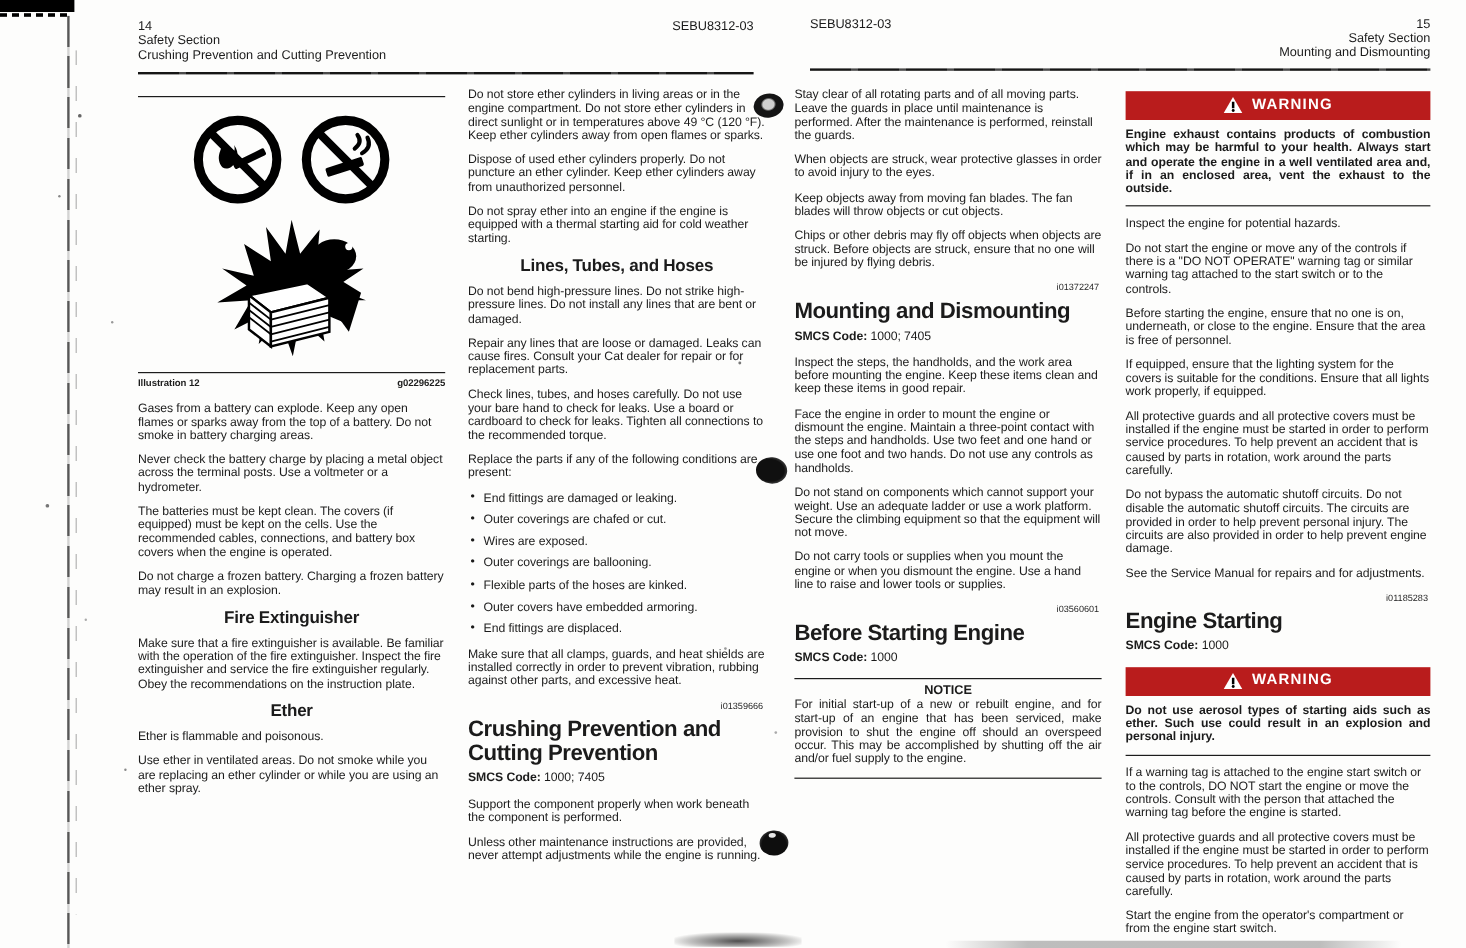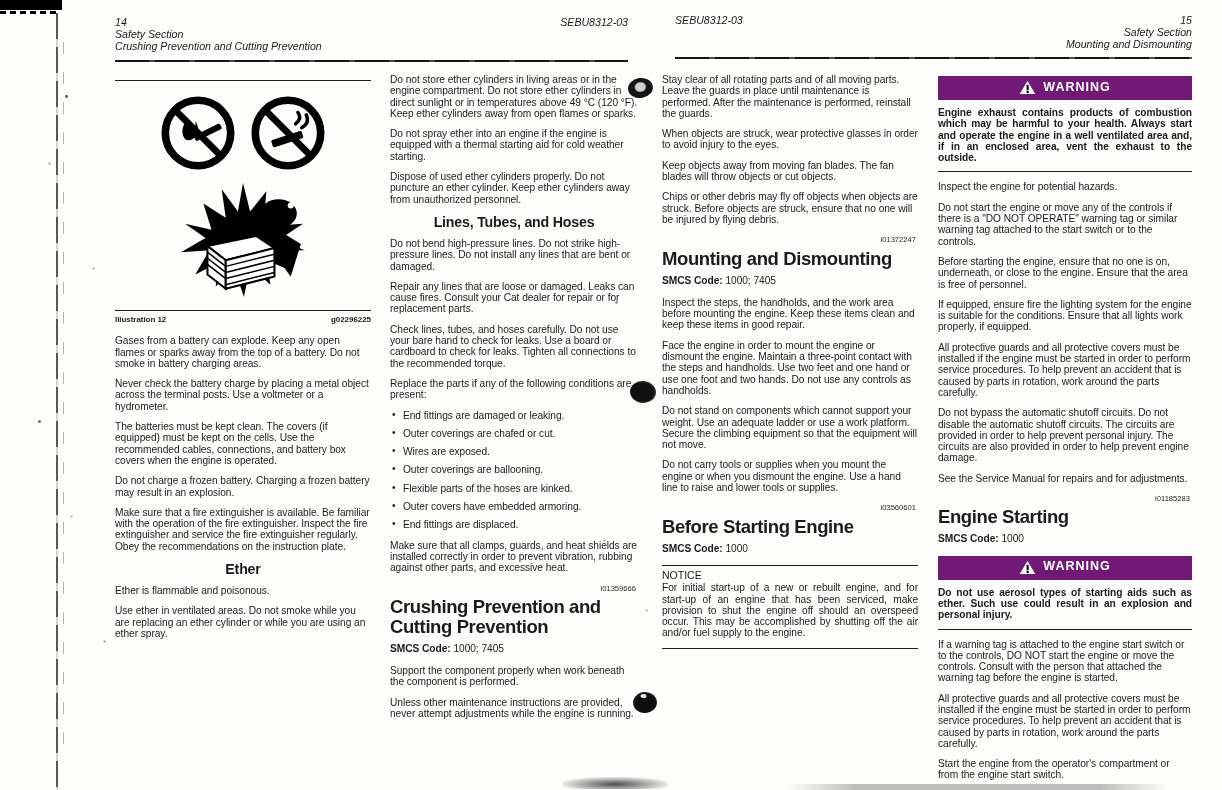--- a/index.html
+++ b/index.html
@@ -26,41 +26,41 @@
   .hole-b{left:630px;top:381px;width:26px;height:22px;transform:rotate(5deg);
     background:radial-gradient(ellipse at 45% 50%, #101010 0 58%, #3a3a3a 72%, rgba(58,58,58,.35) 82%, transparent 90%);}
   .hole-c{left:633px;top:692px;width:24px;height:21px;transform:rotate(-4deg);
     background:radial-gradient(ellipse at 50% 60%, #0e0e0e 0 60%, #333 74%, rgba(51,51,51,.3) 84%, transparent 90%);}
   .hole-c::after{content:"";position:absolute;left:8px;top:2px;width:6px;height:4px;border-radius:50%;background:#e8e8e8;}
   .smudge1{position:absolute;left:562px;top:777px;width:106px;height:12px;
     background:radial-gradient(ellipse at 50% 60%, rgba(35,35,35,.8), rgba(90,90,90,.35) 55%, transparent 78%);}
   .smudge2{position:absolute;left:788px;top:784px;width:380px;height:6px;border-radius:3px;
     background:linear-gradient(90deg, transparent, rgba(70,70,70,.35) 18% 82%, transparent);}
   
-  .pagehead{position:absolute;font-size:10.6px;line-height:12px;font-style:italic;}
+  .pagehead{position:absolute;font-size:10.6px;line-height:12px;}
   .ph-row{display:flex;justify-content:space-between;}
   .ph-right{text-align:right;}
   .headrule{position:absolute;height:2px;background:#181818;}
   .headrule.dashy{background:repeating-linear-gradient(90deg,#161616 0 34px,#4a4a4a 34px 40px);}
   
   .col{position:absolute;font-size:10.2px;line-height:11.3px;letter-spacing:-0.05px;}
   .p{margin:0 0 9px 0;}
   .h1{font-size:18.5px;line-height:20px;font-weight:bold;letter-spacing:-0.4px;margin:1px 0 6px;}
   .h2{font-size:14.2px;line-height:16px;font-weight:bold;letter-spacing:-0.2px;margin:4px 0 8px;text-align:center;}
   .smcs{margin:0 0 11px 0;}
   .code{text-align:right;font-size:7.6px;color:#262626;margin:8px 2px 3px 0;letter-spacing:0;}
   .ul{list-style:none;margin:0 0 9px 0;padding:0;}
   .ul li{position:relative;padding-left:13px;margin-bottom:7px;}
   .ul li::before{content:"\2022";position:absolute;left:2px;top:-1px;}
   .warnbox{border-bottom:1.6px solid #1c1c1c;margin-bottom:9px;}
-  .warnbar{background:#701a75;color:#fff;font-weight:bold;font-size:12.5px;letter-spacing:1px;
+  .warnbar{background:#b91c1c;color:#fff;font-weight:bold;font-size:12.5px;letter-spacing:1px;
     display:flex;align-items:center;justify-content:center;gap:7px;padding:4px 0 5px;margin-bottom:7px;}
   .warnbody{font-weight:bold;text-align:justify;margin:0 0 8px 0;}
   .notice{border-top:1.6px solid #1c1c1c;border-bottom:1.6px solid #1c1c1c;padding:4px 0 9px;margin-bottom:10px;}
-  .notice-title{text-align:left;font-weight:normal;font-size:10.6px;margin-bottom:1px;}
+  .notice-title{text-align:center;font-weight:bold;font-size:10.6px;margin-bottom:1px;}
   .notice-body{text-align:justify;margin:0;}
   .fig{margin-bottom:10px;font-weight:bold;}
   .fig-art{border-top:1.6px solid #1c1c1c;border-bottom:1.6px solid #1c1c1c;padding:14px 0 10px;}
   .fig-signs{display:flex;justify-content:center;gap:14px;}
   .fig-boom{display:flex;justify-content:center;margin-top:12px;}
   .fig-cap{display:flex;justify-content:space-between;font-size:8px;color:#1d1d1d;padding-top:3px;}
 </style>
 </head>
 <body>
 
@@ -127,29 +127,30 @@
       </div>
       <div class="fig-cap">
         <span>Illustration 12</span>
         <span>g02296225</span>
       </div>
     </figure>
     <p class="p">Gases from a battery can explode. Keep any open flames or sparks away from the top of a battery. Do not smoke in battery charging areas.</p>
     <p class="p">Never check the battery charge by placing a metal object across the terminal posts. Use a voltmeter or a hydrometer.</p>
     <p class="p">The batteries must be kept clean. The covers (if equipped) must be kept on the cells. Use the recommended cables, connections, and battery box covers when the engine is operated.</p>
     <p class="p">Do not charge a frozen battery. Charging a frozen battery may result in an explosion.</p>
+    <h3 class="h2">Fire Extinguisher</h3>
     <p class="p">Make sure that a fire extinguisher is available. Be familiar with the operation of the fire extinguisher. Inspect the fire extinguisher and service the fire extinguisher regularly. Obey the recommendations on the instruction plate.</p>
     <h3 class="h2">Ether</h3>
     <p class="p">Ether is flammable and poisonous.</p>
     <p class="p">Use ether in ventilated areas. Do not smoke while you are replacing an ether cylinder or while you are using an ether spray.</p>
   </div>
 <div class="col" style="left:390px;top:74px;width:248px;">
     <p class="p">Do not store ether cylinders in living areas or in the engine compartment. Do not store ether cylinders in direct sunlight or in temperatures above 49 °C (120 °F). Keep ether cylinders away from open flames or sparks.</p>
+    <p class="p">Dispose of used ether cylinders properly. Do not puncture an ether cylinder. Keep ether cylinders away from unauthorized personnel.</p>
     <p class="p">Do not spray ether into an engine if the engine is equipped with a thermal starting aid for cold weather starting.</p>
-    <p class="p">Dispose of used ether cylinders properly. Do not puncture an ether cylinder. Keep ether cylinders away from unauthorized personnel.</p>
     <h3 class="h2">Lines, Tubes, and Hoses</h3>
     <p class="p">Do not bend high-pressure lines. Do not strike high-pressure lines. Do not install any lines that are bent or damaged.</p>
     <p class="p">Repair any lines that are loose or damaged. Leaks can cause fires. Consult your Cat dealer for repair or for replacement parts.</p>
     <p class="p">Check lines, tubes, and hoses carefully. Do not use your bare hand to check for leaks. Use a board or cardboard to check for leaks. Tighten all connections to the recommended torque.</p>
     <p class="p">Replace the parts if any of the following conditions are present:</p>
     <ul class="ul">
       <li>End fittings are damaged or leaking.</li>
       <li>Outer coverings are chafed or cut.</li>
       <li>Wires are exposed.</li>
       <li>Outer coverings are ballooning.</li>
@@ -192,21 +193,21 @@
           <rect x="9.8" y="6" width="2.7" height="7" fill="#000"></rect>
           <circle cx="11.2" cy="15.4" r="1.6" fill="#000"></circle>
         </svg>
         <span>WARNING</span>
       </div>
       <p class="warnbody">Engine exhaust contains products of combustion which may be harmful to your health. Always start and operate the engine in a well ventilated area and, if in an enclosed area, vent the exhaust to the outside.</p>
     </div>
     <p class="p">Inspect the engine for potential hazards.</p>
     <p class="p">Do not start the engine or move any of the controls if there is a "DO NOT OPERATE" warning tag or similar warning tag attached to the start switch or to the controls.</p>
     <p class="p">Before starting the engine, ensure that no one is on, underneath, or close to the engine. Ensure that the area is free of personnel.</p>
-    <p class="p">If equipped, ensure fire the lighting system for the engine is suitable for the conditions. Ensure that all lights work properly, if equipped.</p>
+    <p class="p">If equipped, ensure that the lighting system for the covers is suitable for the conditions. Ensure that all lights work properly, if equipped.</p>
     <p class="p">All protective guards and all protective covers must be installed if the engine must be started in order to perform service procedures. To help prevent an accident that is caused by parts in rotation, work around the parts carefully.</p>
     <p class="p">Do not bypass the automatic shutoff circuits. Do not disable the automatic shutoff circuits. The circuits are provided in order to help prevent personal injury. The circuits are also provided in order to help prevent engine damage.</p>
     <p class="p">See the Service Manual for repairs and for adjustments.</p>
     <div class="code">i01185283</div>
     <h2 class="h1">Engine Starting</h2>
     <p class="smcs"><strong>SMCS Code: </strong><span>1000</span></p>
     <div class="warnbox">
       <div class="warnbar">
         <svg viewBox="0 0 22 19" width="17" height="15">
           <polygon points="11,1 21,18 1,18" fill="#fff"></polygon>

